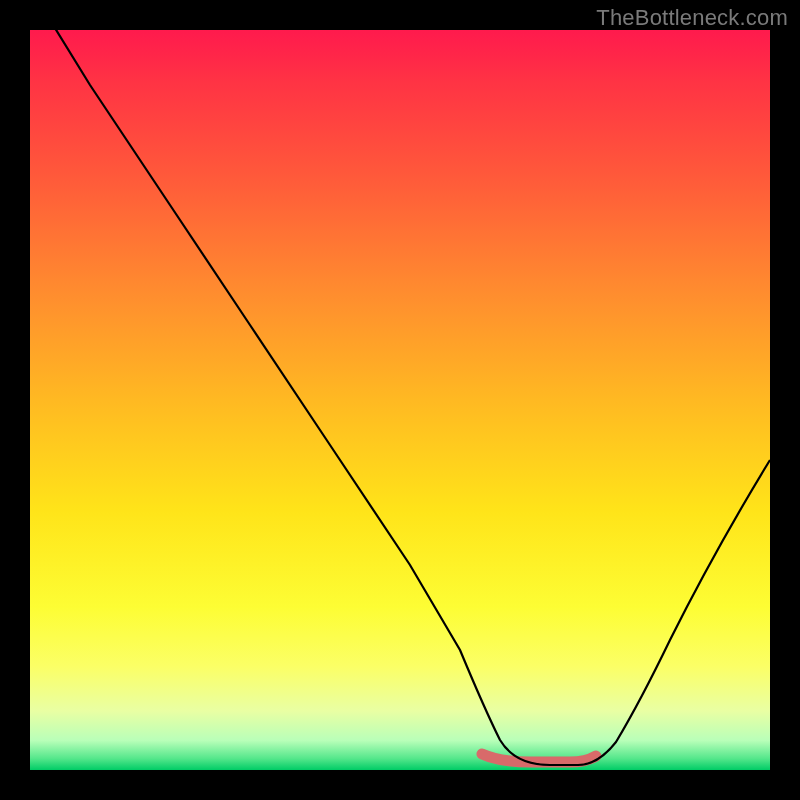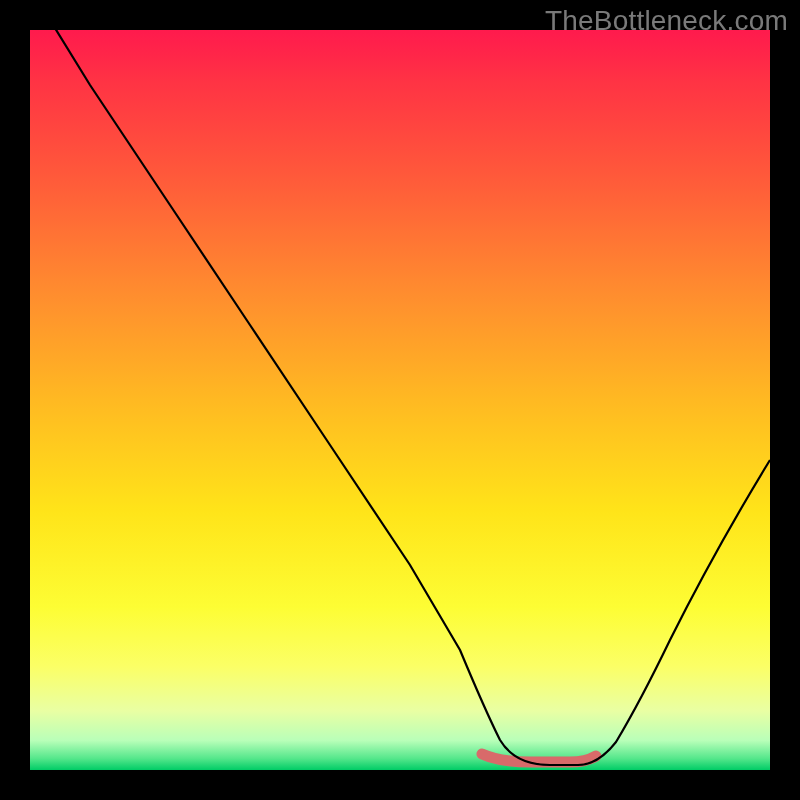--- a/index.html
+++ b/index.html
@@ -59,21 +59,21 @@
     fill: none;
     stroke: #d86a6a;
     stroke-width: 11;
     stroke-linecap: round;
   }
   .watermark {
     position: absolute;
     top: 5px;
     right: 12px;
     color: #7a7a7a;
-    font-size: 28px;
+    font-size: 22px;
     letter-spacing: 0.2px;
   }
 </style>
 </head>
 <body>
 
 <div class="frame">
 
   <div class="watermark">TheBottleneck.com</div>
 

